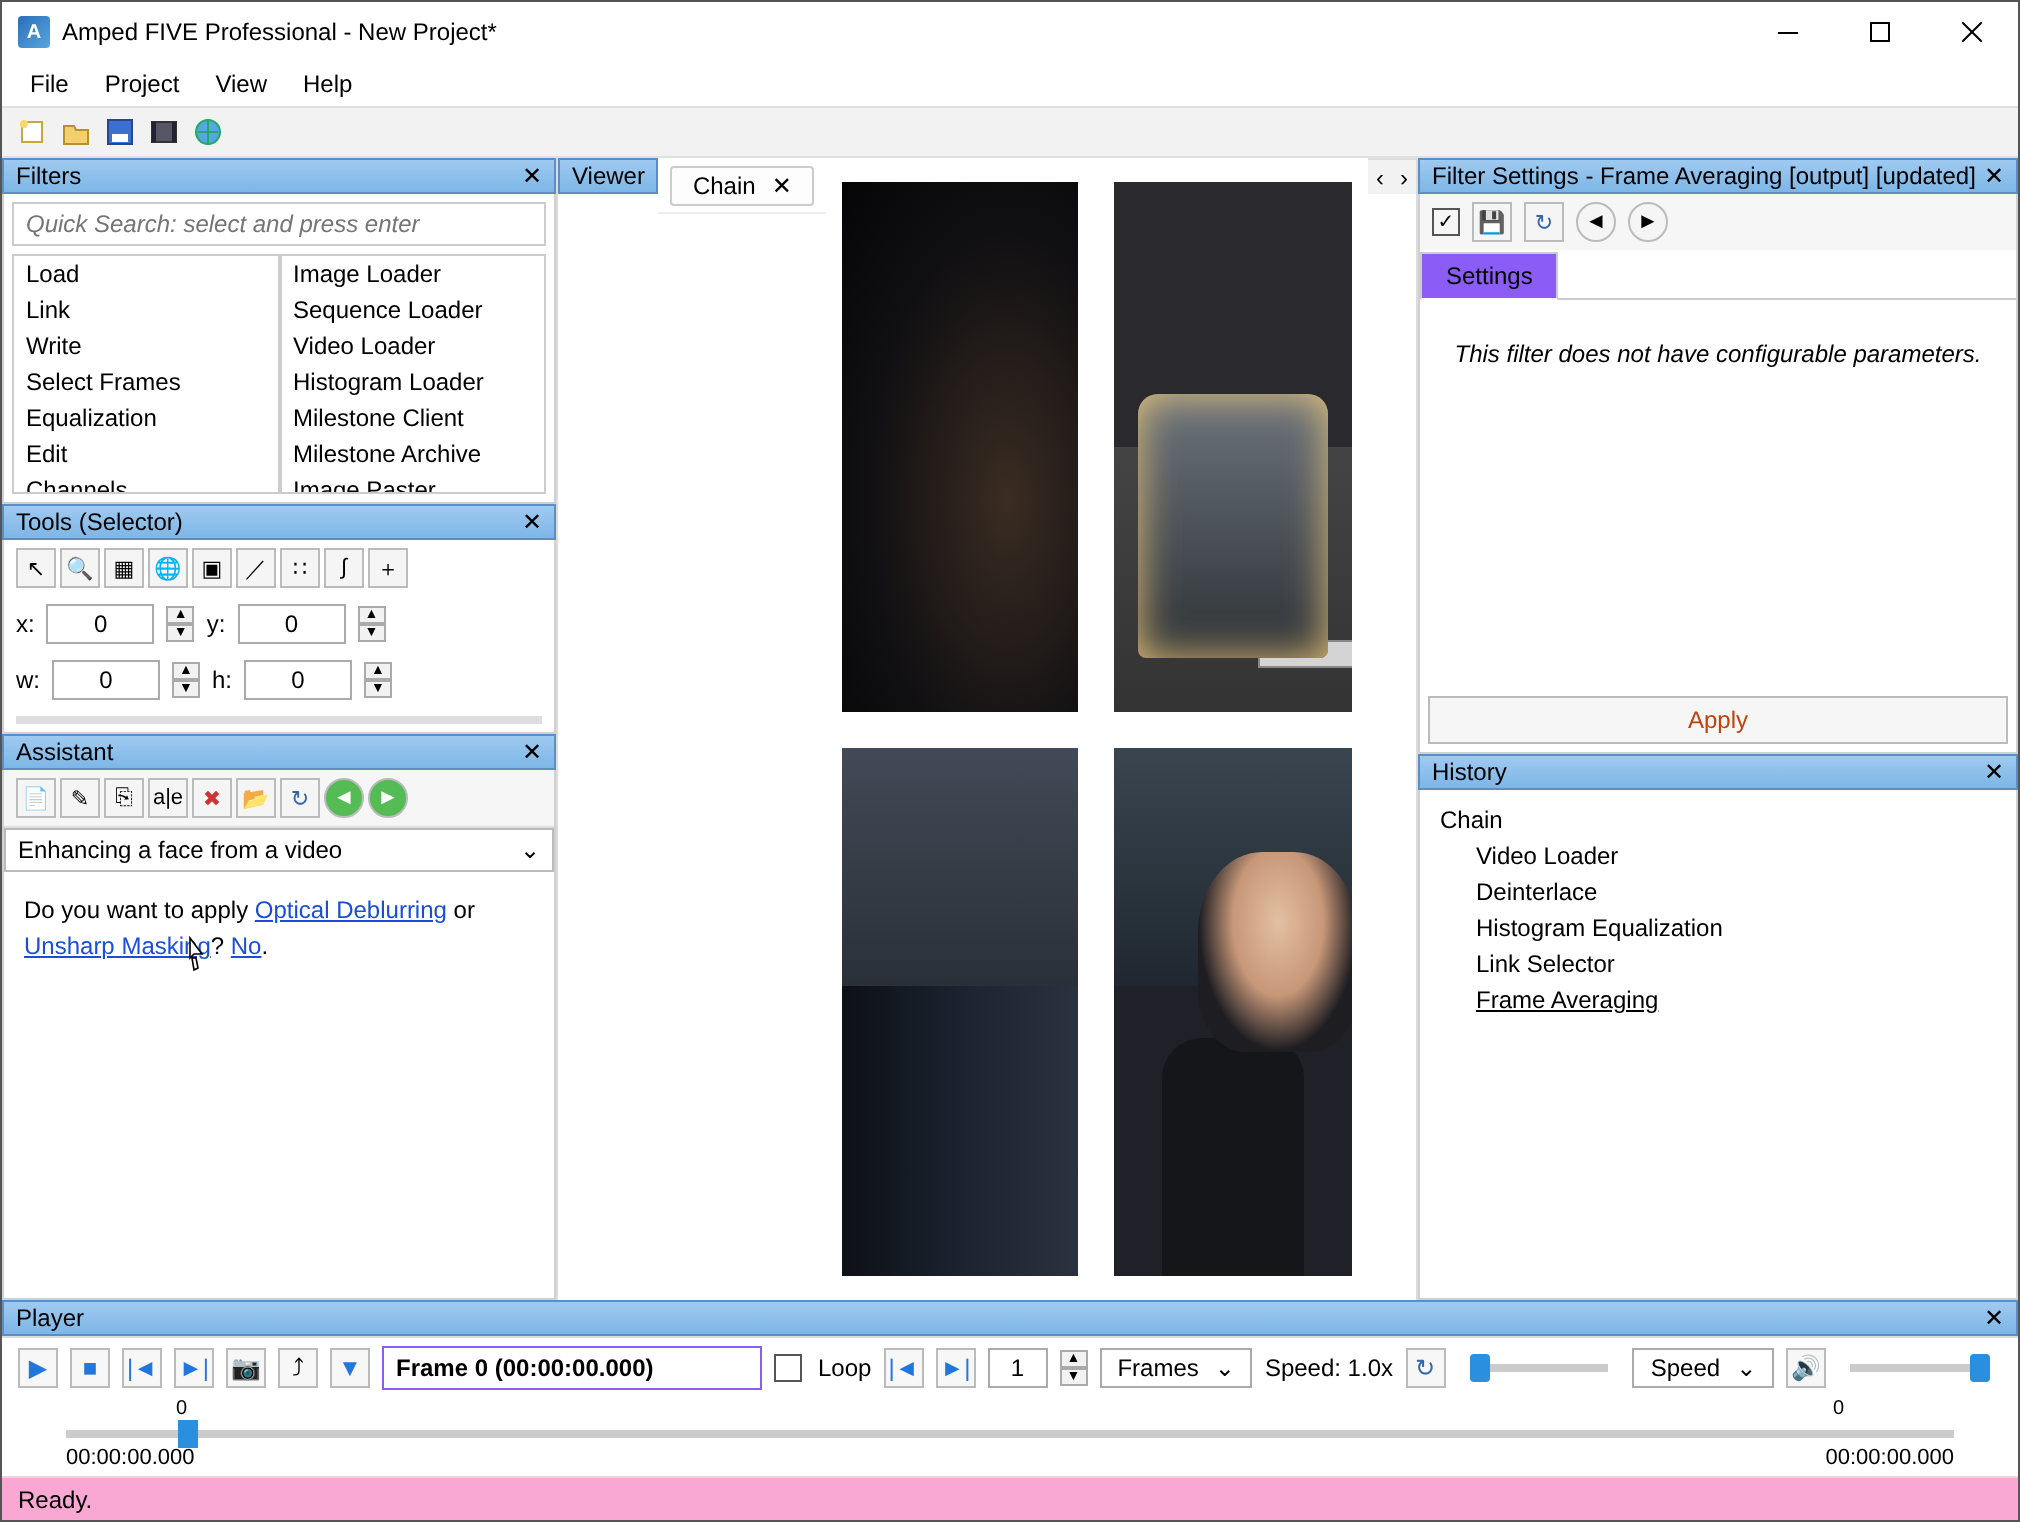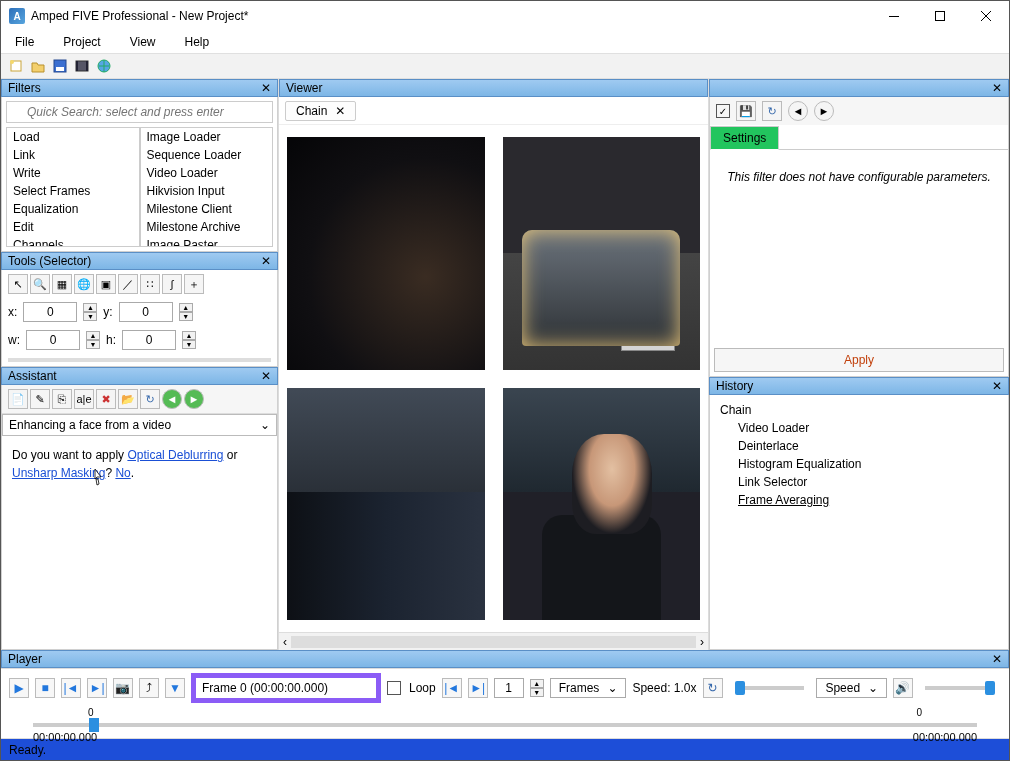--- a/index.html
+++ b/index.html
@@ -1,32 +1,32 @@
 <!DOCTYPE html>
 <html><head>
 <meta charset="utf-8">
 <style>
   * { box-sizing: border-box; font-family: "Segoe UI", Tahoma, sans-serif; font-size: 12px; }
   body { margin: 0; background: #fff; width: 1010px; height: 761px; display: flex; flex-direction: column; border: 1px solid #555; overflow: hidden; }
   .titlebar { height: 30px; display: flex; align-items: center; padding: 0 0 0 8px; background: #fff; }
   .titlebar .logo { width: 16px; height: 16px; background: linear-gradient(135deg,#2c6fb9,#57a5de); border-radius: 2px; margin-right: 6px; color:#fff; font-weight:bold; font-size:10px; display:flex;align-items:center;justify-content:center;}
   .titlebar .spacer { flex: 1; }
   .winbtn { width: 46px; height: 30px; display: flex; align-items: center; justify-content: center; }
-  .menubar { height: 22px; display: flex; align-items: center; padding: 0 6px; gap: 13px; }
+  .menubar { height: 22px; display: flex; align-items: center; padding: 0 6px; gap: 2px; }
   .menuitem { padding: 2px 8px; }
   .toolbar { height: 26px; background: #f2f2f2; border-top: 1px solid #e0e0e0; border-bottom: 1px solid #e0e0e0; display: flex; align-items: center; padding: 0 6px; gap: 4px; }
   .tbtn { width: 18px; height: 18px; display:flex; align-items:center; justify-content:center; }
   .main { flex: 1; display: flex; min-height: 0; }
   .col-left { width: 278px; display: flex; flex-direction: column; border-right: 1px solid #dcdcdc; }
-  .col-mid { flex: 1; display: flex; flex-direction: column; border-right: 1px solid #dcdcdc; }
+  .col-mid { flex: 1; display: flex; flex-direction: row; border-right: 1px solid #dcdcdc; }
   .col-right { width: 300px; display: flex; flex-direction: column; }
   .panelhdr { background: linear-gradient(#9fcaf1,#7db6e6); border: 1px solid #5a8fc6; height: 18px; display:flex; align-items:center; padding: 0 6px; font-size: 11px; color:#000;}
   .panelhdr .x { margin-left:auto; }
   .panel { border: 1px solid #d0d0d0; border-top:none; background:#fff; }
-  .searchbox { width: 100%; font-style: italic; padding: 3px 20px; border:1px solid #ccc; color:#555; }
+  .searchbox { width: 100%; font-style: italic; padding: 3px 6px; border:1px solid #ccc; color:#555; }
   .filter-lists { display:flex; height: 120px; }
   .filter-lists .listcol { flex:1; overflow-y:auto; border:1px solid #ccc; }
   .filter-lists .listcol.scroll { overflow-y: scroll; }
   .litem { padding: 2px 6px; white-space:nowrap; cursor:default; }
   .toolrow { display:flex; gap:2px; padding:4px 6px; flex-wrap:wrap; }
   .sq { width:20px; height:20px; border:1px solid #bbb; background:#f5f5f5; display:flex; align-items:center;justify-content:center; font-size:11px;}
   .coords { display:flex; align-items:center; gap:6px; padding:4px 6px;}
   .numin { width:54px; padding:2px 4px; border:1px solid #aaa; text-align:center;}
   .spinb { display:flex; flex-direction:column;}
   .spinb span{ width:14px;height:9px;border:1px solid #aaa;font-size:7px;text-align:center;line-height:7px;background:#f2f2f2;}
@@ -53,36 +53,36 @@
   .fs-top { display:flex; align-items:center; gap:6px; padding:4px 6px; background:#f6f6f6;}
   .fs-body { padding:20px 12px; font-style:italic; text-align:center; flex:1;}
   .fs-foot { display:flex;}
   .fs-foot button { flex:1; margin:4px; padding:4px 0; border:1px solid #bbb; background:#f6f6f6;}
   .fs-foot button[disabled]{ color:#c2410c;}
   .history-list { padding:6px 10px;}
   .hist-item { padding:2px 0 2px 18px;}
   .hist-root { padding:2px 0;}
   .hist-item.sel { text-decoration: underline;}
   .tabstrip { display:flex; border-bottom:1px solid #ccc;}
-  .tabstrip .tab { padding:4px 12px; border:1px solid #ccc; border-bottom:1px solid #fff; background:#22c55e; position:relative; top:1px;}
+  .tabstrip .tab { padding:4px 12px; border:1px solid #ccc; border-bottom:1px solid #fff; background:#8b5cf6; position:relative; top:1px;}
   .player { height:70px; border-top:1px solid #dcdcdc; display:flex; flex-direction:column;}
   .player-row { display:flex; align-items:center; padding:4px 8px; gap:6px;}
   .pbtn { width:20px;height:20px; border:1px solid #bbb; background:#f7f7f7; display:flex;align-items:center;justify-content:center;}
-  .frameentry { flex:0 0 190px; border:5px solid #8b5cf6; padding:3px 6px;}
+  .frameentry { flex:0 0 190px; border:1px solid #8b5cf6; padding:3px 6px;font-weight:bold;}
   .select-like { border:1px solid #aaa; padding:2px 8px; display:flex; align-items:center; gap:8px;}
   .slider-track { flex:1; height:4px; background:#ccc; position:relative; margin:0 6px;}
   .slider-thumb { position:absolute; top:-5px; width:10px; height:14px; background:#2b8fe0; border-radius:2px;}
   .timeline { flex:1; position:relative; margin:6px 32px 0 32px; height:22px;}
   .timeline .track { height:4px; background:#ccc; position:relative; top:10px;}
   .timeline .thumb { position:absolute; left:56px; top:5px; width:10px; height:14px; background:#2b8fe0;}
   .timeline .lbl-left { position:absolute; left:0; top:18px; font-size:11px;}
   .timeline .lbl-right { position:absolute; right:0; top:18px; font-size:11px;}
   .timeline .tick-l { position:absolute; left:55px; top:-6px; font-size:10px;}
   .timeline .tick-r { position:absolute; right:55px; top:-6px; font-size:10px;}
-  .statusbar { height:22px; border-top:1px solid #dcdcdc; display:flex; align-items:center; padding:0 8px; font-size:11px; background:#1d4ed8;}
+  .statusbar { height:22px; border-top:1px solid #dcdcdc; display:flex; align-items:center; padding:0 8px; font-size:11px; background:#f9a8d4;}
   .statusbar .right { margin-left:auto; margin-right:260px;}
   svg { display:block; }
   .chk { width:14px; height:14px; border:1px solid #555; display:inline-flex; align-items:center; justify-content:center; font-size:10px;}
   .cursor { position:absolute; width:16px;height:20px; pointer-events:none;}
 </style>
 </head>
 <body>
 
 <div class="titlebar">
   <div class="logo">A</div>
@@ -163,21 +163,21 @@
           <div class="litem">Write</div>
           <div class="litem">Select Frames</div>
           <div class="litem">Equalization</div>
           <div class="litem">Edit</div>
           <div class="litem">Channels</div>
         </div>
         <div class="listcol">
           <div class="litem">Image Loader</div>
           <div class="litem">Sequence Loader</div>
           <div class="litem">Video Loader</div>
-          <div class="litem">Hikvision Input</div>
+          <div class="litem">Histogram Loader</div>
           <div class="litem">Milestone Client</div>
           <div class="litem">Milestone Archive</div>
           <div class="litem">Image Paster</div>
         </div>
       </div>
     </div>
 
     <div class="panelhdr">
       <span>Tools (Selector)</span>
       <span class="x">✕</span>
@@ -283,20 +283,21 @@
     <div class="hscroll">
       <span>‹</span>
       <div style="flex:1;height:12px;background:#ddd;margin:0 4px;"></div>
       <span>›</span>
     </div>
   </div>
 
   <div class="col-right">
 
     <div class="panelhdr">
+      <span>Filter Settings - Frame Averaging [output] [updated]</span>
       <span class="x">✕</span>
     </div>
     <div class="panel" style="display:flex;flex-direction:column;height:280px;">
       <div class="fs-top">
         <span class="chk">✓</span>
         <div class="sq">💾</div>
         <div class="sq" style="color:#36a;">↻</div>
         <div class="sq" style="border-radius:50%;">◄</div>
         <div class="sq" style="border-radius:50%;">►</div>
       </div>

